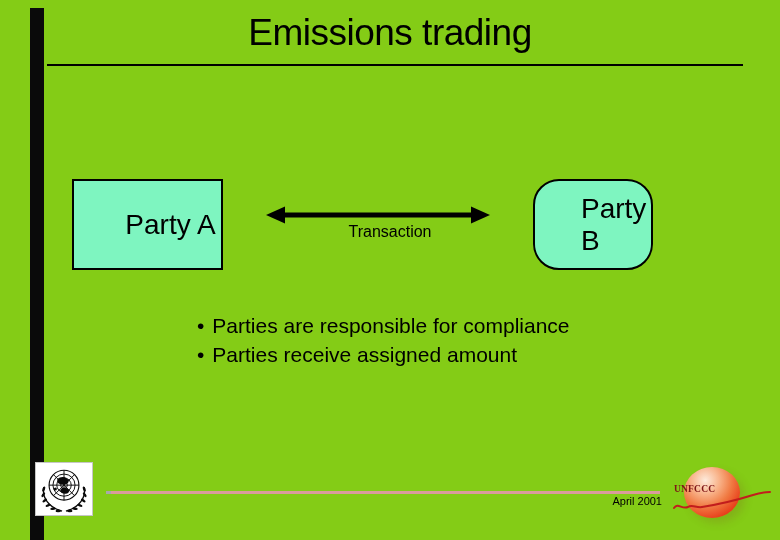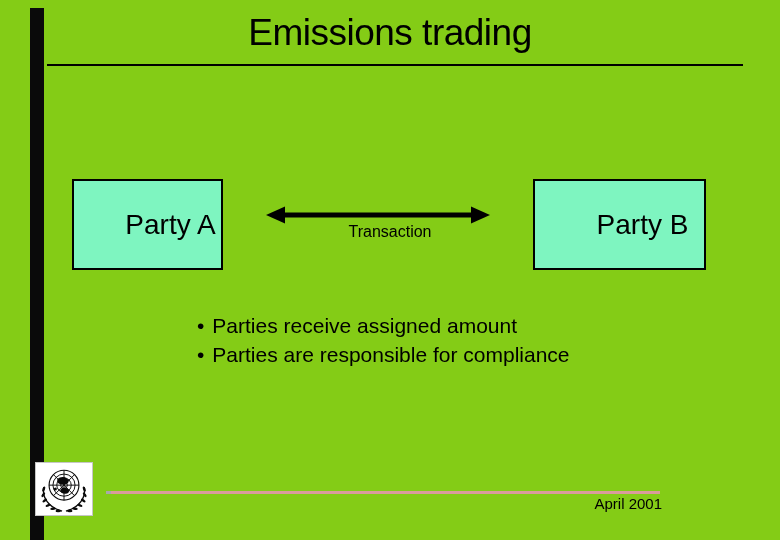--- a/index.html
+++ b/index.html
@@ -15,33 +15,33 @@
   }
   .title-underline{left:47px;top:64px;width:696px;height:2px;background:#000;}
   .party-box{
     width:151px;height:91px;box-sizing:border-box;
     background:var(--box-fill,#7ef5c0);border:2px solid var(--box-border,#000);
     display:flex;align-items:center;justify-content:center;
     font-size:28px;
     padding-left:46px;
   }
   .box-a{left:72px;top:179px;}
-  .box-b{left:533px;top:179px;width:173px;}
+  .box-b{left:533px;top:179px;width:120px;border-radius:26px;}
   .arrow-svg{left:266px;top:202px;width:224px;height:26px;}
   .transaction-label{left:0;right:0;top:223px;text-align:center;font-size:16px;}
   .bullet-list{left:197px;top:311px;list-style:none;margin:0;padding:0;font-size:21px;}
   .bullet-list li{line-height:29px;white-space:nowrap;}
   .bullet-dot{display:inline-block;margin-right:8px;}
   .un-box{
     left:35px;top:462px;width:58px;height:54px;box-sizing:border-box;
     border:1px solid #c6c6c6;background:#fff;
   }
   .footer-line-cap{left:106px;top:491px;width:5px;height:3px;background:#a9a9a9;}
   .footer-line{left:111px;top:491px;width:549px;height:3px;background:var(--accent-line,#d99c9c);}
-  .date-label{left:560px;top:495px;width:102px;text-align:right;font-size:15px;}
+  .date-label{left:560px;top:495px;width:102px;text-align:right;font-size:11px;}
   .unfccc-logo{left:669px;top:459px;width:110px;height:64px;}
   .unfccc-sphere{
     position:absolute;left:15px;top:8px;width:56px;height:51px;border-radius:50%;
     background:radial-gradient(circle at 38% 26%,
       #fdeadb 0%, #f9b68e 26%, #f07a42 52%, var(--unfccc-sphere,#e8401c) 76%, #d22b10 100%);
     box-shadow:5px 5px 9px rgba(120,60,40,0.18);
   }
   .unfccc-swoosh{position:absolute;left:0;top:0;width:110px;height:64px;}
   .unfccc-label{
     position:absolute;left:5px;top:24px;
@@ -71,24 +71,24 @@
   </svg>
 
   <div class="abs transaction-label">Transaction</div>
 
   <div class="abs party-box box-b">
     <span>Party B</span>
   </div>
 
   <ul class="abs bullet-list">
     <li>
-      <span class="bullet-dot">•</span><span>Parties receive assigned amount</span>
+      <span class="bullet-dot">•</span><span>Parties are responsible for compliance</span>
     </li>
     <li>
-      <span class="bullet-dot">•</span><span>Parties are responsible for compliance</span>
+      <span class="bullet-dot">•</span><span>Parties receive assigned amount</span>
     </li>
   </ul>
 
   <div class="abs un-box">
     <svg width="56" height="52" viewBox="0 0 58 54" xmlns="http://www.w3.org/2000/svg" fill="none" stroke="#0a0a0a">
       <circle cx="29" cy="23" r="15.5" stroke-width="1.2"></circle>
       <circle cx="29" cy="23" r="11.5" stroke-width="1"></circle>
       <circle cx="29" cy="23" r="7.5" stroke-width="1"></circle>
       <circle cx="29" cy="23" r="3.5" stroke-width="1"></circle>
       <line x1="13.5" y1="23" x2="44.5" y2="23" stroke-width="1"></line>
@@ -115,14 +115,21 @@
         <ellipse cx="35" cy="49.8" rx="2.8" ry="1.3"></ellipse>
       </g>
     </svg>
   </div>
 
   <div class="abs footer-line-cap"></div>
   <div class="abs footer-line"></div>
 
   <div class="abs date-label">April 2001</div>
 
+  <div class="abs unfccc-logo">
+    <div class="unfccc-sphere"></div>
+    <svg class="unfccc-swoosh" viewBox="0 0 110 64" xmlns="http://www.w3.org/2000/svg">
+      <path d="M5,49 C9,43 13,51 19,48 C23,45 27,49 33,48 C52,45 68,41 84,36 C90,34 97,33 101,33" fill="none" stroke="#c21d1d" stroke-width="2" stroke-linecap="round"></path>
+    </svg>
+    <span class="unfccc-label">UNFCCC</span>
+  </div>
 
 </div>
 
 </body></html>

